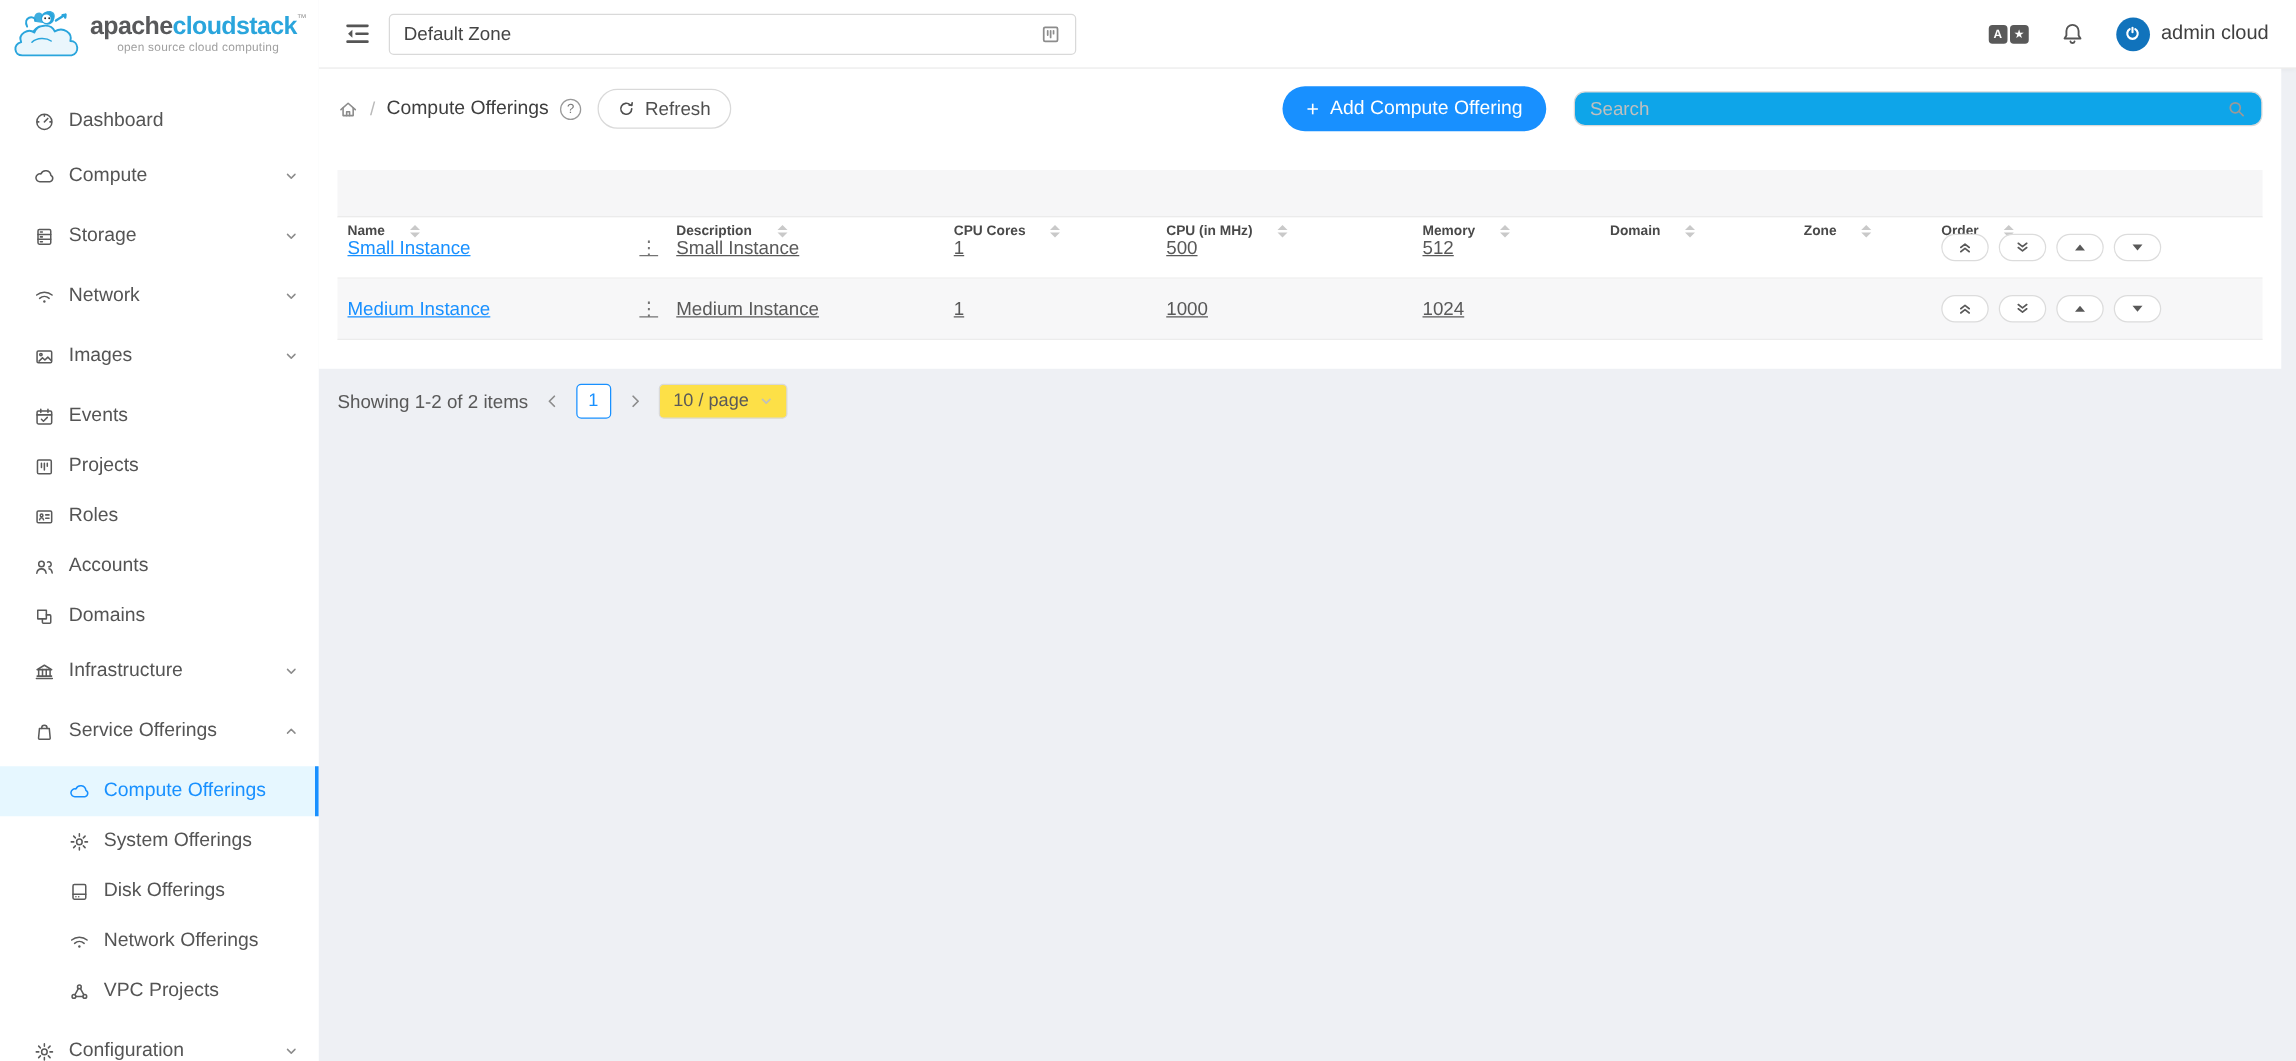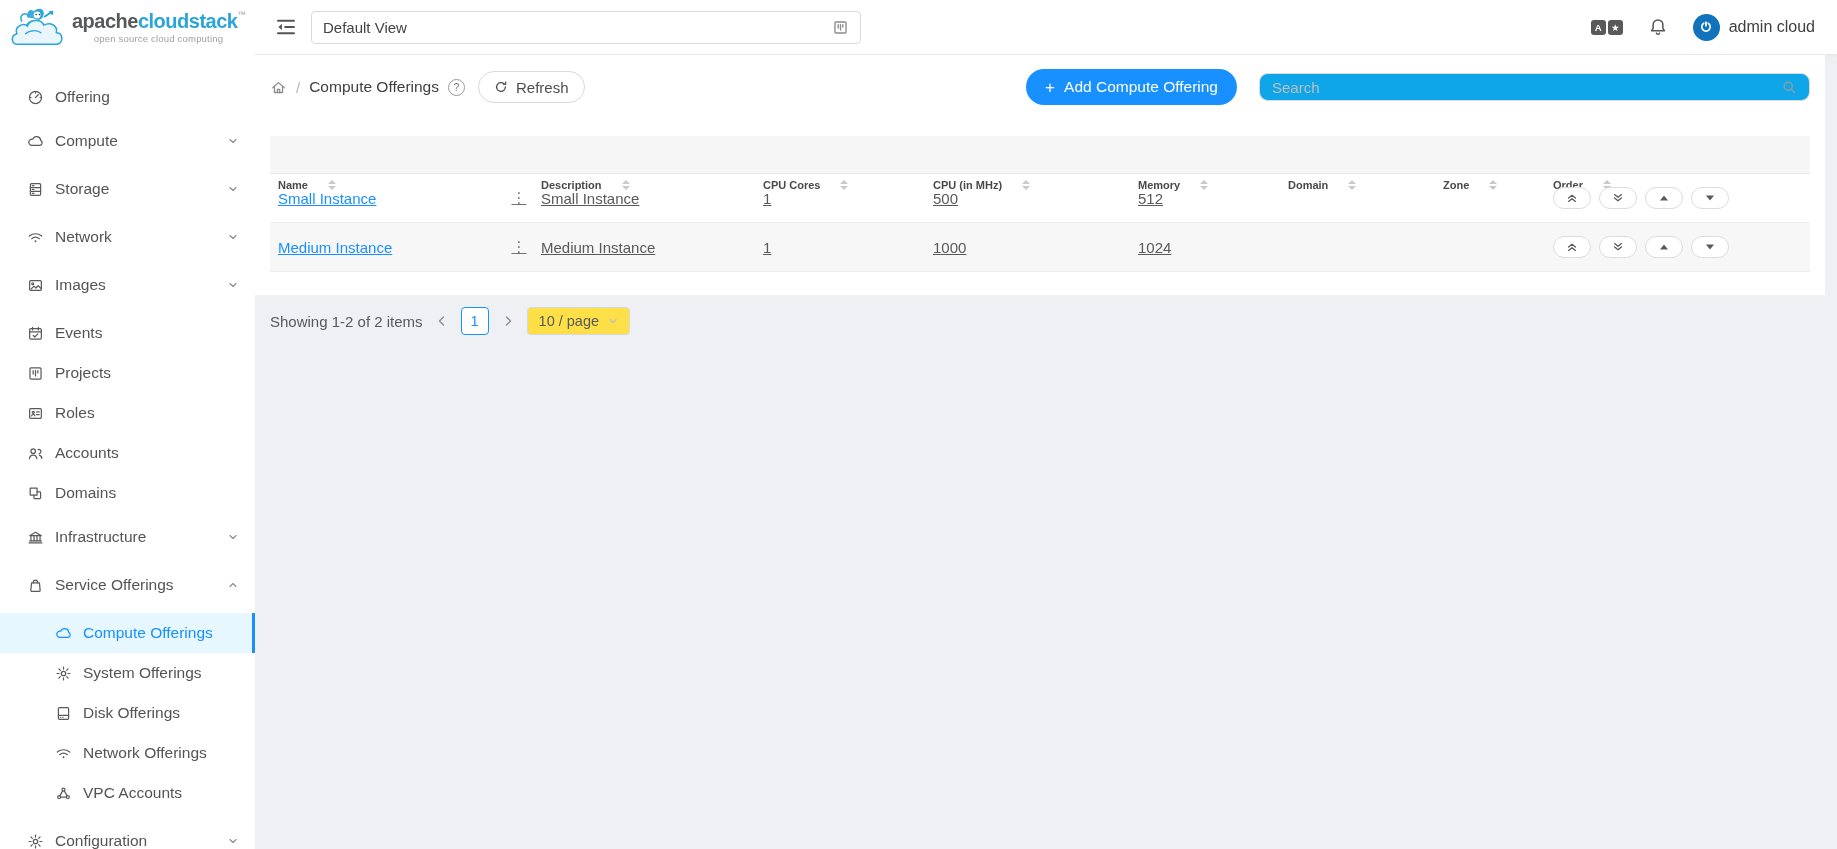--- a/index.html
+++ b/index.html
@@ -171,21 +171,21 @@
 
     <nav class="nav">
       <div class="nav-item mb4">
         <svg class="ic nav-icon" viewBox="0 0 16 16">
             <circle cx="8" cy="8" r="5.7"></circle>
             <path d="M8 8l2.6-2.6"></path>
             <path d="M8 2.8v1"></path>
             <path d="M2.8 8h1"></path>
             <path d="M12.2 8h1"></path>
           </svg>
-        <span>Offering</span>
+        <span>Dashboard</span>
       </div>
       <div class="nav-item mb8">
         <svg class="ic nav-icon" viewBox="0 0 16 16">
             <path d="M4.8 11.7a3 3 0 1 1 .6-5.9 3.9 3.9 0 0 1 7.5 1.1 2.55 2.55 0 0 1-.8 4.8z"></path>
           </svg>
         <span>Compute</span>
         <svg class="ic chev" width="10" height="10" viewBox="0 0 10 10">
             <path d="M2 3.5l3 3 3-3"></path>
           </svg>
       </div>
@@ -314,21 +314,21 @@
           </svg>
         <span>Network Offerings</span>
       </div>
       <div class="sub-item">
         <svg class="ic nav-icon" viewBox="0 0 16 16">
             <circle cx="8" cy="4.3" r="1.4"></circle>
             <circle cx="3.9" cy="11.4" r="1.4"></circle>
             <circle cx="12.1" cy="11.4" r="1.4"></circle>
             <path d="M7.2 5.5L4.6 10.2M8.8 5.5l2.6 4.7M5.4 11.4h5.2"></path>
           </svg>
-        <span>VPC Accounts</span>
+        <span>VPC Projects</span>
       </div>
 
       <div class="nav-item" style="margin-top:8px;">
         <svg class="ic nav-icon" viewBox="0 0 16 16">
             <circle cx="8" cy="8" r="2.1"></circle>
             <path d="M8 1.9v1.9M8 12.2v1.9M1.9 8h1.9M12.2 8h1.9M3.7 3.7l1.3 1.3M11 11l1.3 1.3M12.3 3.7L11 5M5 11l-1.3 1.3"></path>
           </svg>
         <span>Configuration</span>
         <svg class="ic chev" width="10" height="10" viewBox="0 0 10 10">
             <path d="M2 3.5l3 3 3-3"></path>
@@ -338,21 +338,21 @@
   </aside>
 
   <div class="main-col">
 
     <header class="topbar">
       <svg class="ic fold-btn" viewBox="0 0 16 16" style="stroke-width:1.5;">
           <path d="M2.2 3.4h11.6M7.4 8h6.4M2.2 12.6h11.6"></path>
           <path d="M5 5.7L2.5 8 5 10.3z" fill="currentColor" stroke="none"></path>
         </svg>
       <div class="view-select">
-        <span>Default View</span>
+        <span>Default Zone</span>
         <span class="spacer"></span>
         <svg class="ic proj-ic" viewBox="0 0 16 16" style="stroke-width:1.3;">
             <rect x="2.8" y="2.8" width="10.4" height="10.4" rx="1"></rect>
             <path d="M5.8 5.3v3.2M8 5.3v5M10.2 5.3v2.2"></path>
           </svg>
       </div>
       <div class="topbar-right">
         <div class="translate-ic">
           <span class="tl-box">A</span>
           <span class="tl-box">★</span>

